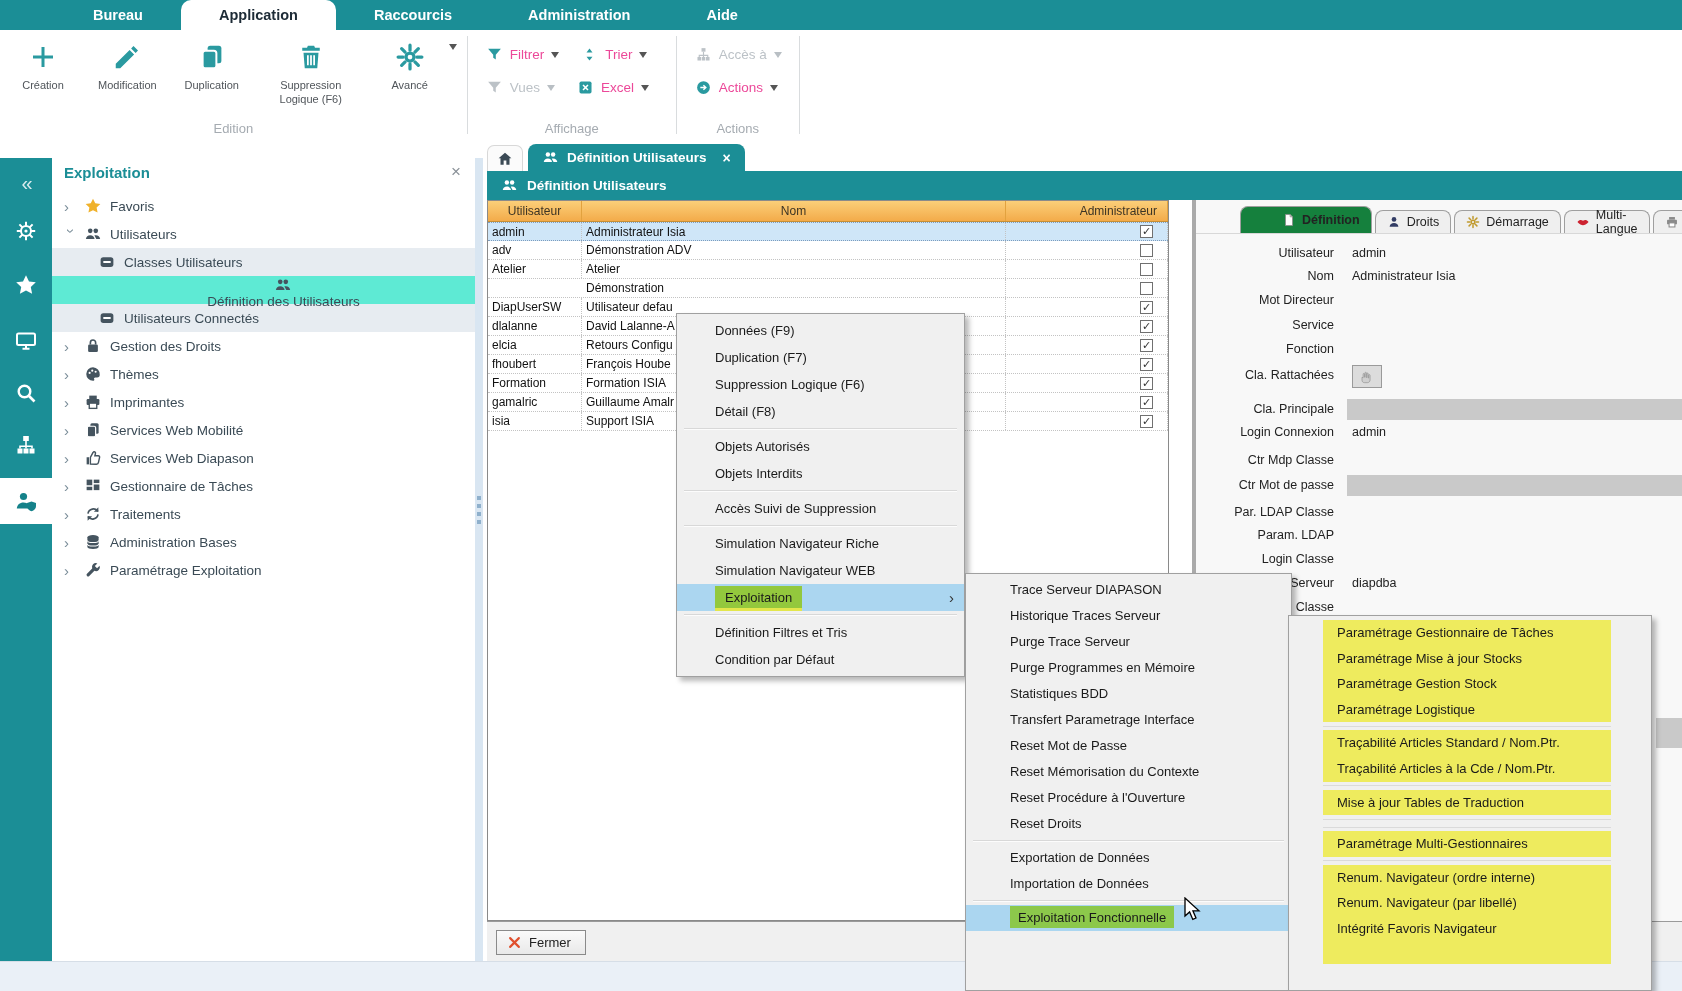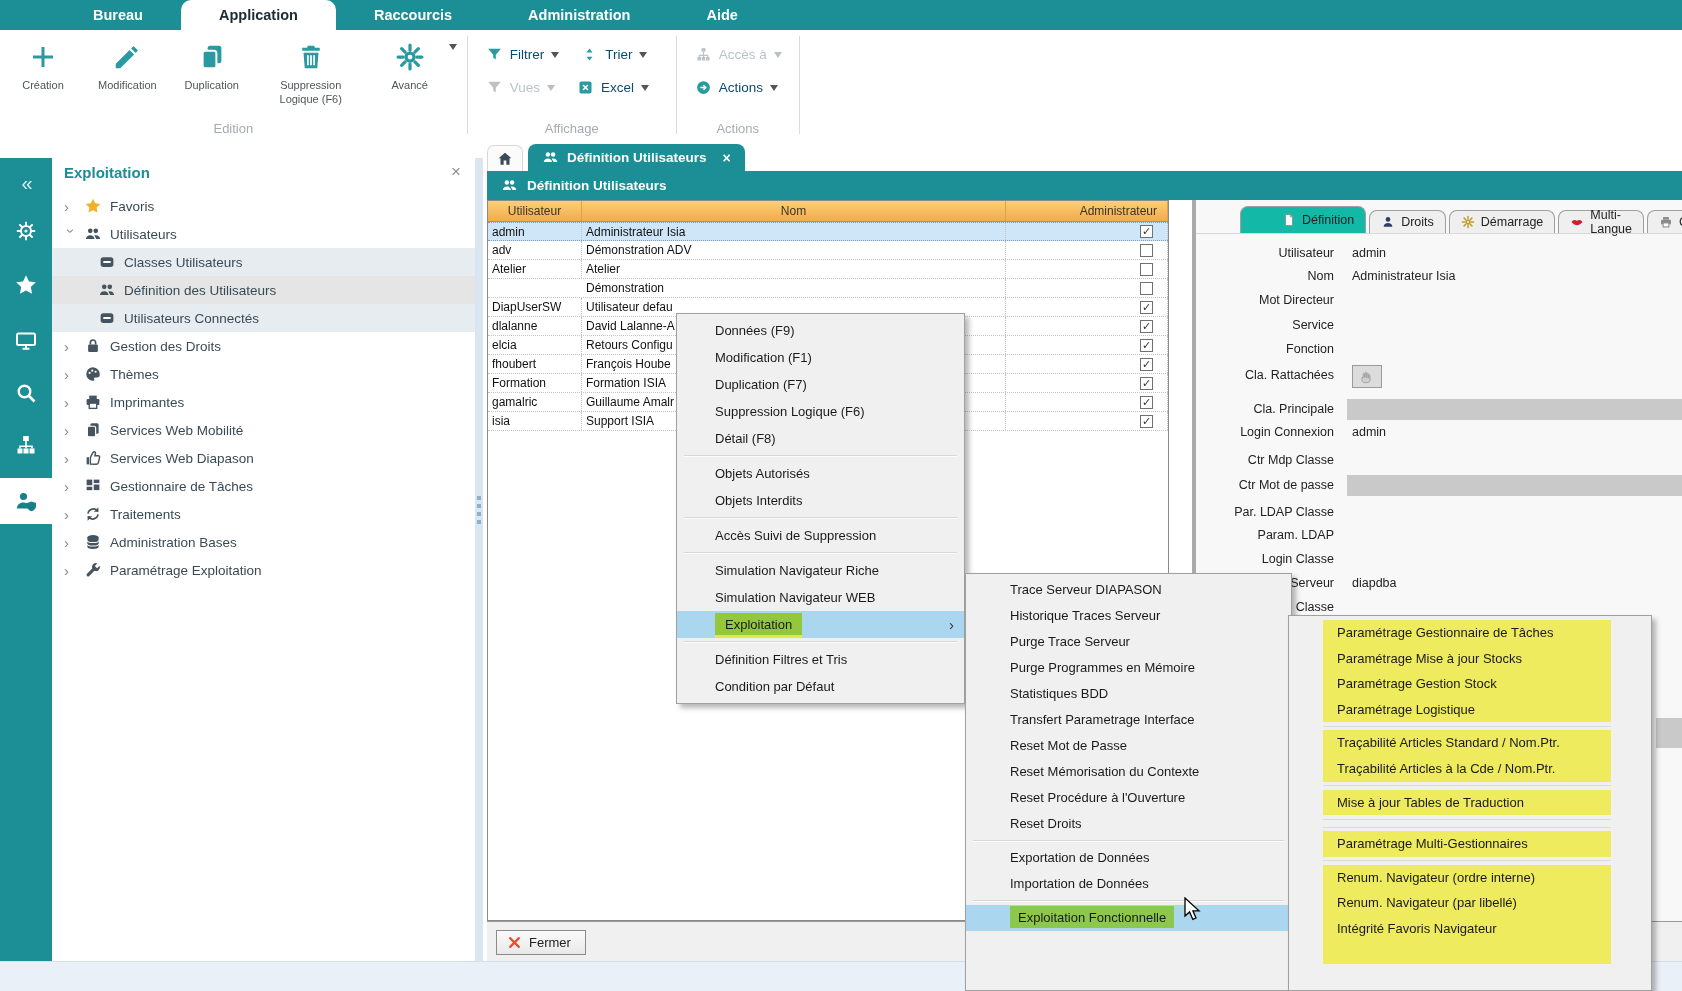--- a/index.html
+++ b/index.html
@@ -18,39 +18,39 @@
   #ribbon{position:absolute;left:0;top:30px;width:1682px;height:110px;background:#fff;display:flex;align-items:stretch;}
   .rib-group{position:relative;display:flex;flex-direction:column;}
   .rib-group-label{position:absolute;bottom:4px;left:0;right:0;text-align:center;font-size:13px;color:#a5abb1;}
   .rib-sep{width:1px;background:#d9dcde;margin:6px 0;}
   .rib-big-row{display:flex;align-items:flex-start;padding:12px 10px 0 14px;gap:26px;}
   .rib-big{display:flex;flex-direction:column;align-items:center;gap:7px;min-width:58px;cursor:default;}
   .rib-big .lbl{font-size:11px;color:#50555a;text-align:center;line-height:1.25;}
   .rib-big .ic{color:#2a9aa0;}
   .rib-small-rows{display:flex;flex-direction:column;gap:16px;padding:16px 14px 0 18px;}
   .rib-small-row{display:flex;gap:22px;}
-  .rib-small{display:flex;align-items:center;gap:7px;font-size:13.5px;color:#0c4a6e;cursor:default;}
+  .rib-small{display:flex;align-items:center;gap:7px;font-size:13.5px;color:#ec4899;cursor:default;}
   .rib-small .ic{color:#2a9aa0;}
   .rib-small.disabled,.rib-small.disabled .ic{color:#bcc2c7;}
   .caret{width:0;height:0;border:4.5px solid transparent;border-top:6px solid #555;margin-top:5px;}
   .caret.gray{border-top-color:#b9bfc4;}
 
   
   #rail{position:absolute;left:0;top:158px;width:52px;height:803px;background:#1b8e96;}
   .rail-item{position:absolute;left:0;width:52px;height:38px;display:flex;align-items:center;justify-content:center;color:#fff;cursor:default;}
   .rail-item.active{background:#fff;color:#15828a;height:46px;}
   .rail-chev{font-size:20px;color:#d9ecee;letter-spacing:-2px;}
 
   
   #nav{position:absolute;left:52px;top:158px;width:423px;height:803px;background:#fff;}
   #nav-title{position:absolute;left:12px;top:6px;font-size:15px;font-weight:bold;color:#1b8e96;}
   #nav-close{position:absolute;right:14px;top:4px;font-size:17px;color:#8a9198;cursor:default;}
   #tree{position:absolute;left:0;top:34px;right:0;}
   .tree-row{height:28px;display:flex;align-items:center;font-size:13.5px;color:#3a4a55;cursor:default;}
-  .tree-row.sel{background:#e5e5e5;}
+  .tree-row.sel{background:#5eead4;flex-direction:column;}
   .tree-row.hl{background:#e7ecf1;}
   .tree-exp{width:14px;margin-left:12px;color:#7a8d99;font-size:15px;flex:none;}
   .tree-exp.open{transform:rotate(90deg);margin-top:2px;}
   .tree-ic{color:#45545f;margin:0 8px 0 6px;}
   .tree-ic.gold{color:#f0b22c;}
   .lvl1{padding-left:40px;}
 
   
   #splitter{position:absolute;left:475px;top:158px;width:8px;height:803px;background:#d9e6f2;}
   #splitter .dots{position:absolute;left:2px;top:338px;}
@@ -75,21 +75,21 @@
 
   
   #footerbar{position:absolute;left:487px;top:921px;width:1195px;height:40px;background:#f0f0f0;border-top:1px solid #9a9a9a;}
   #btn-fermer{position:absolute;left:9px;top:8px;height:25px;display:flex;align-items:center;gap:7px;padding:0 14px 0 10px;background:linear-gradient(#fafafa,#e9e9e9);border:1px solid #8a8a8a;font-size:13px;color:#222;cursor:default;}
   #bottomstrip{position:absolute;left:0;top:961px;width:1682px;height:30px;background:#eaf0f7;border-top:1px solid #d6dee7;}
 
   
   #rightpanel{position:absolute;left:1192px;top:200px;width:490px;height:721px;background:#f8f8f8;border-left:4px solid #aaa;}
   #ptabs{position:absolute;left:44px;top:6px;display:flex;align-items:flex-end;}
   .ptab{height:23px;display:flex;align-items:center;gap:6px;padding:0 11px;font-size:12.5px;color:#222;background:#efefef;border:1px solid #9f9f9f;border-bottom:none;border-radius:8px 8px 0 0;margin-right:3px;cursor:default;}
-  .ptab.active{height:27px;background:#14b8a6;font-weight:normal;padding-left:41px;}
+  .ptab.active{height:27px;background:#15803d;font-weight:bold;padding-left:41px;}
   #ptabs-line{position:absolute;left:0;top:33px;right:0;border-top:1px solid #d8d8d8;}
   .frow{position:absolute;left:0;right:0;height:20px;}
   .flabel{position:absolute;left:0;width:138px;text-align:right;font-size:12.5px;color:#222;line-height:20px;}
   .fvalue{position:absolute;left:156px;font-size:12.5px;color:#222;line-height:20px;}
   .fbar{position:absolute;left:151px;right:0;height:21px;background:#c9c9c9;}
   .fbtn{position:absolute;left:156px;width:30px;height:23px;background:#dcdcdc;border:1px solid #9a9a9a;display:flex;align-items:center;justify-content:center;}
   #gray-sliver{position:absolute;left:460px;top:518px;width:30px;height:30px;background:#c9c9c9;}
 
   
   .menu{position:absolute;background:#f0f0f0;border:1px solid #a0a0a0;box-shadow:4px 4px 5px rgba(0,0,0,.28);padding:3px 0;}
@@ -723,21 +723,20 @@
         </div>
         <div class="frow" style="top: 397px;">
           <div class="flabel">Groupe Classe</div>
         </div>
       </div>
     <div id="gray-sliver"></div>
   </div>
 
   <div id="menu1" class="menu">
       <div class="m-item">Données (F9)</div>
-      <div class="m-item">Modification (F1)</div>
       <div class="m-item">Duplication (F7)</div>
       <div class="m-item">Suppression Logique (F6)</div>
       <div class="m-item">Détail (F8)</div>
       <div class="m-sep"></div>
       <div class="m-item">Objets Autorisés</div>
       <div class="m-item">Objets Interdits</div>
       <div class="m-sep"></div>
       <div class="m-item">Accès Suivi de Suppression</div>
       <div class="m-sep"></div>
       <div class="m-item">Simulation Navigateur Riche</div>

